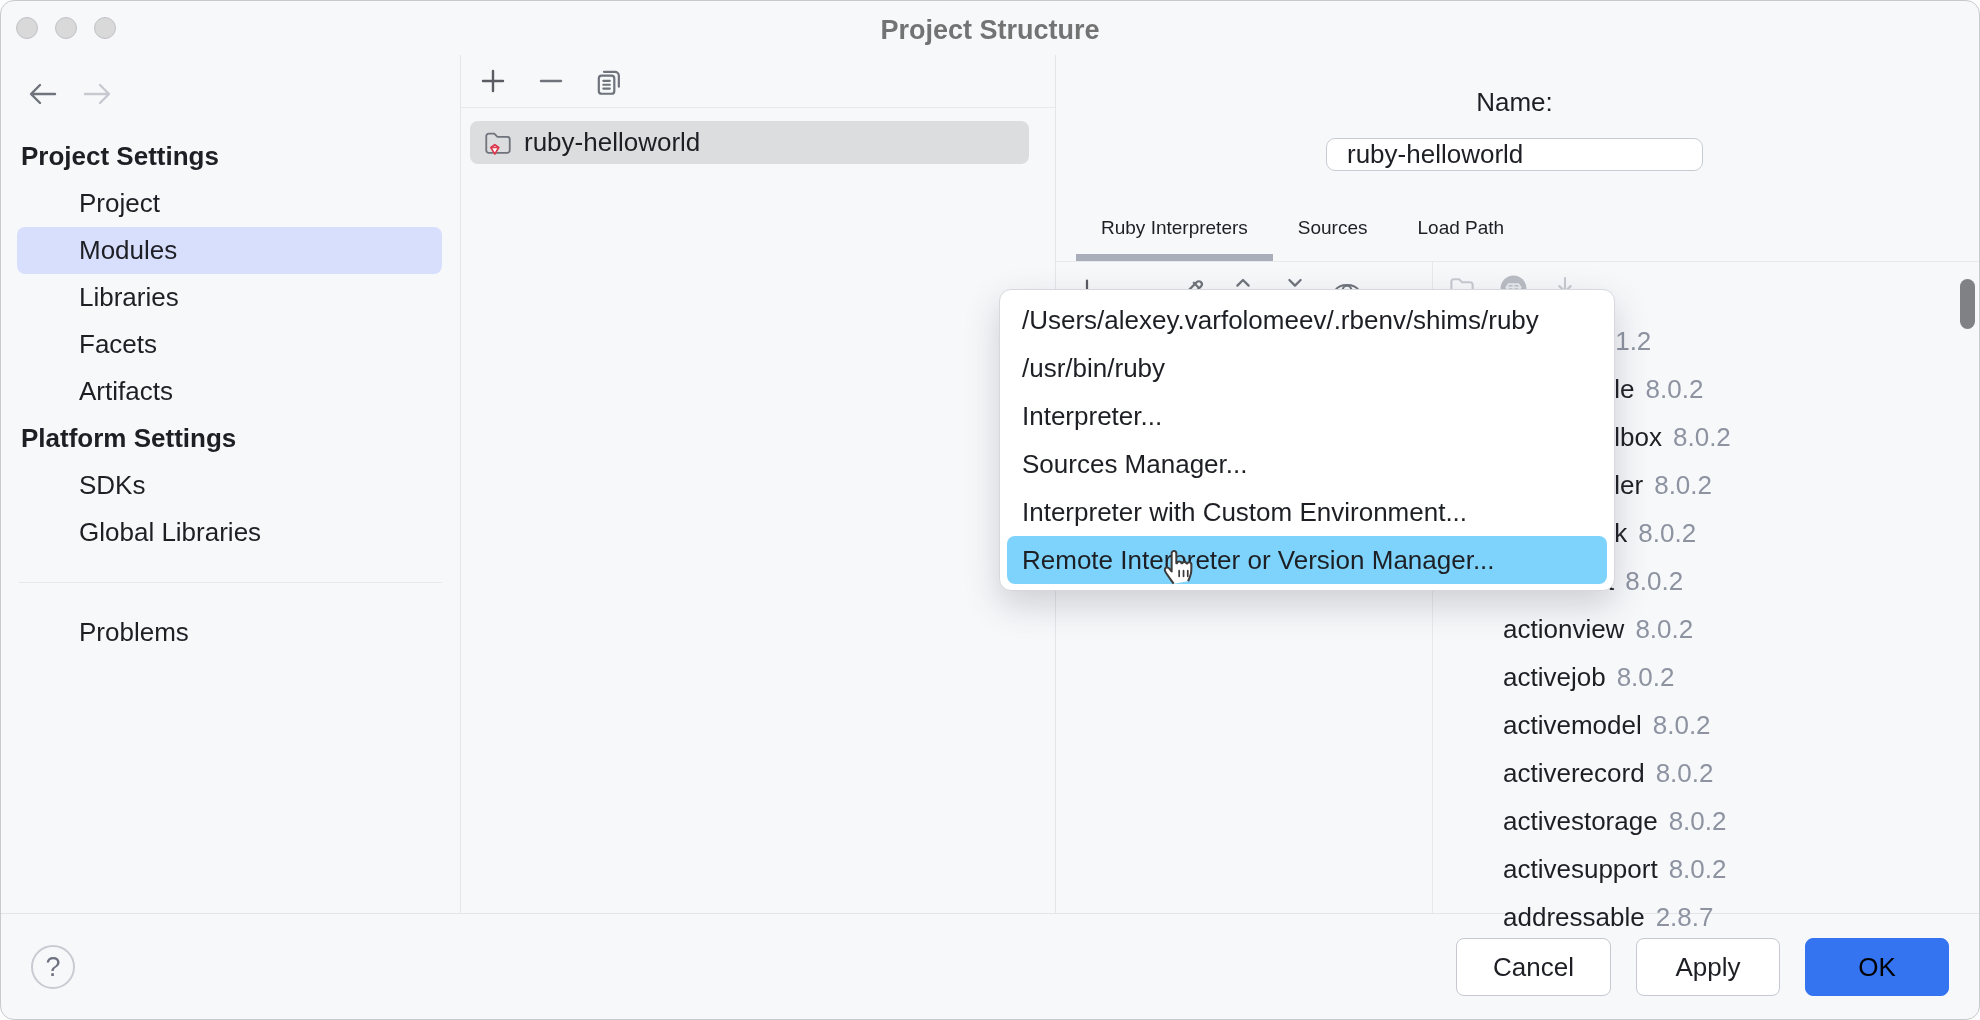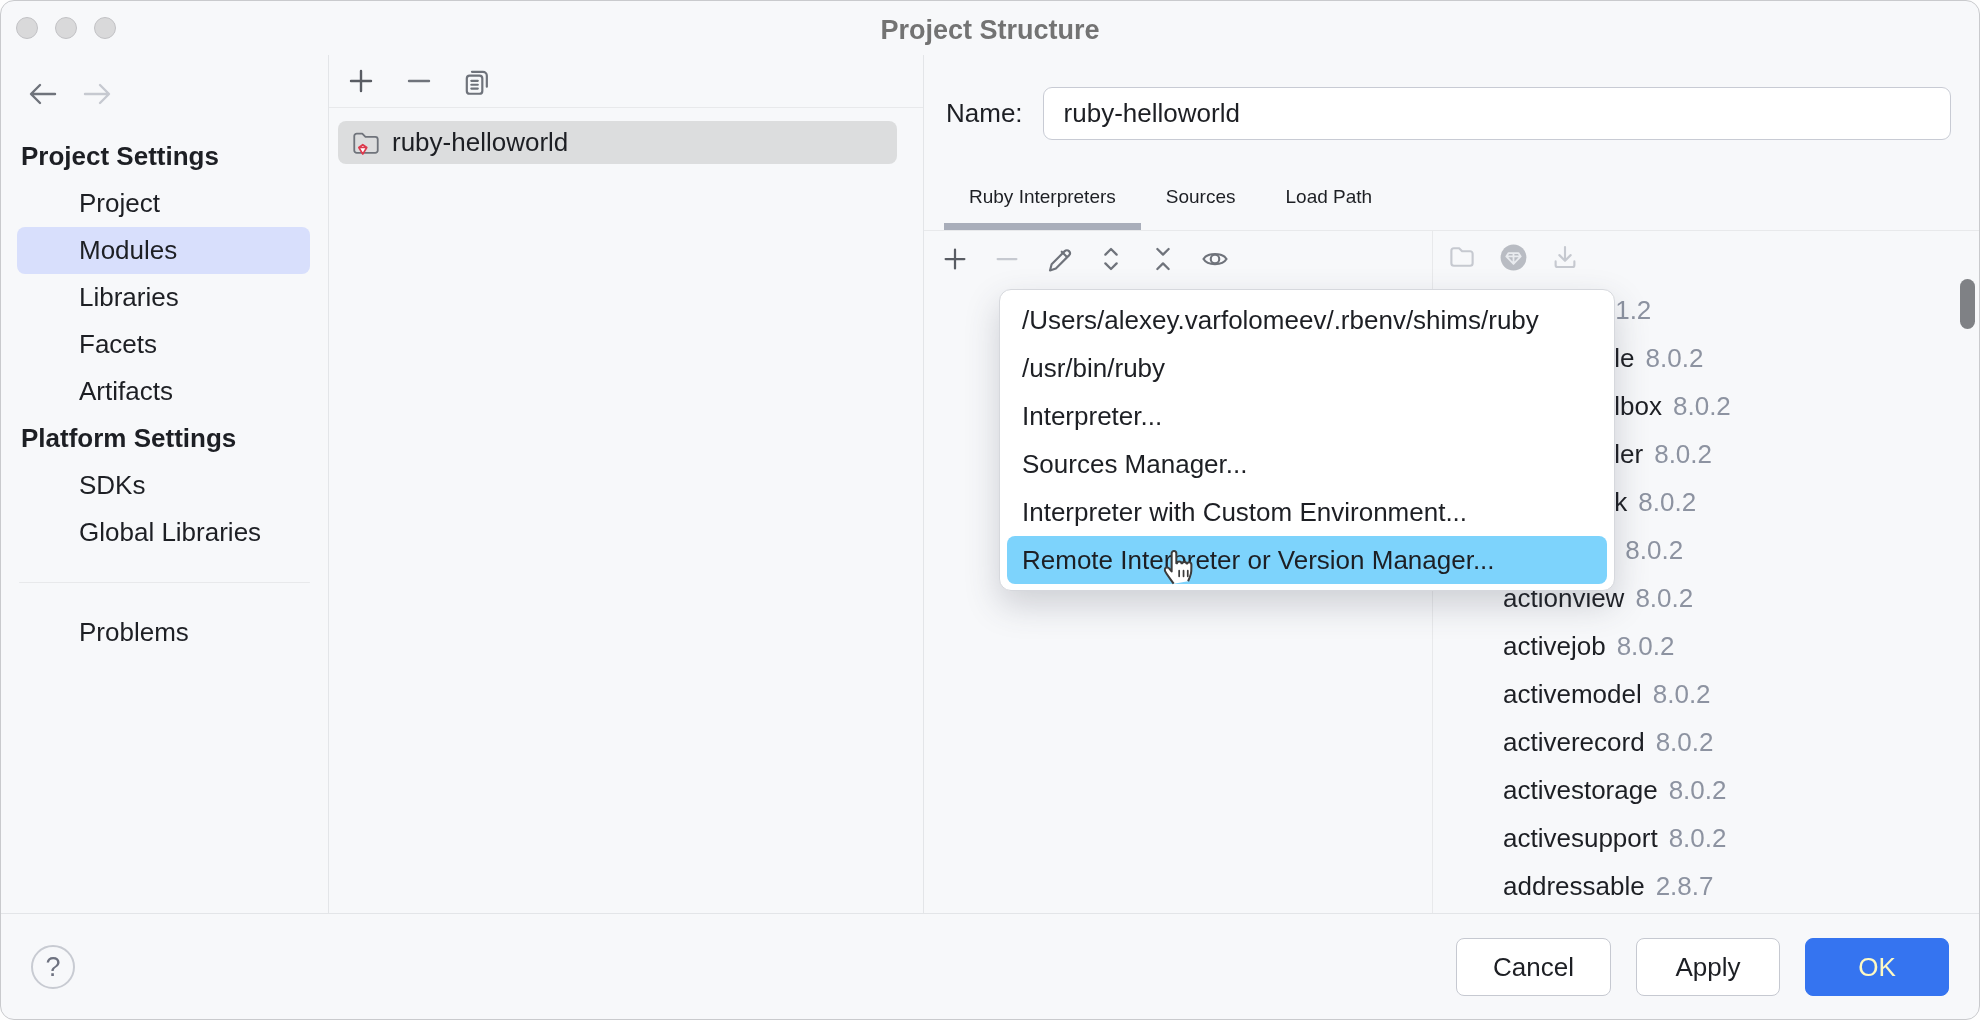--- a/index.html
+++ b/index.html
@@ -10,40 +10,40 @@
     color:#1d1f24;
   }
   
   .titlebar{ position:relative; height:54px; }
   .lights{ position:absolute; left:15px; top:16px; display:flex; gap:17px; }
   .light{ width:22px; height:22px; border-radius:50%; background:#d9d9da; border:1px solid #c2c2c5; }
   .title{ text-align:center; line-height:58px; font-size:27px; font-weight:bold; color:#737373; }
   
   .main{ display:flex; height:858px; }
   
-  .sidebar{ width:328px; border-right:1px solid #e3e5e8; padding-top:14px; flex:none; }
+  .sidebar{ width:460px; border-right:1px solid #e3e5e8; padding-top:14px; flex:none; }
   .nav-arrows{ display:flex; gap:22px; padding:12px 0 26px 26px; }
   .nav-btn{ width:32px; height:26px; }
   .side-row{ height:47px; display:flex; align-items:center; margin:0 18px 0 16px;
              padding-left:62px; font-size:26px; border-radius:8px; white-space:nowrap; }
   .side-row.header{ padding-left:4px; font-weight:bold; }
   .side-row.selected{ background:#d8dffc; }
   .side-row.divider{ height:1px; padding:0; margin:26px 18px; background:#e8e9eb; }
   
   .modules-panel{ width:595px; border-right:1px solid #e3e5e8; flex:none; }
   .mod-toolbar{ height:53px; display:flex; align-items:center; gap:26px; padding-left:16px;
                 border-bottom:1px solid #e8e9eb; }
   .tool-icon{ display:inline-flex; color:#6f737b; }
   .tool-icon.strong{ color:#595c63; }
   .tool-icon.disabled{ color:#c6c9d0; }
   .module-row{ margin:13px 26px 0 9px; height:43px; border-radius:8px; background:#dcddde;
                display:flex; align-items:center; gap:10px; padding-left:12px; font-size:26px; }
   
   .details-panel{ flex:1; display:flex; flex-direction:column; position:relative; }
-  .name-row{ display:flex; align-items:center; gap:20px; margin:32px 28px 0 22px; }
+  .name-row{ display:flex; align-items:center; gap:20px; margin:32px 28px 0 22px;flex-direction:column; }
   .name-label{ font-size:26px; }
   .name-input{ flex:1; height:53px; background:#fff; border:1px solid #c8cbd4; border-radius:9px;
                font-size:26px; padding:0 20px; font-family:"Liberation Sans",sans-serif; color:#1d1f24; outline:none; }
   .tabs{ display:flex; margin:28px 0 0 20px; }
   .tab{ position:relative; padding:0 25px; height:62px; line-height:58px; font-size:19px; white-space:nowrap; }
   .tab.selected::after{ content:""; position:absolute; left:0; right:0; bottom:0; height:7px; background:#a9aeba; }
   .tabs-divider{ height:1px; background:#e8e9eb; }
   .content{ flex:1; display:flex; min-height:0; }
   .interp-col{ flex:1; }
   .interp-toolbar{ display:flex; gap:22px; padding:13px 0 0 16px; }
@@ -55,21 +55,21 @@
   .gem-version{ color:#8d93a1; margin-left:11px; }
   .scrollthumb{ position:absolute; right:4px; top:224px; width:15px; height:50px;
                 background:#7f8185; border-radius:8px; }
   
   .footer{ height:107px; border-top:1px solid #e3e5e8; display:flex; align-items:center; padding:0 30px; gap:25px; }
   .help-btn{ width:44px; height:44px; border:2px solid #c8cbd2; border-radius:50%; color:#6e7280;
              font-size:27px; display:flex; align-items:center; justify-content:center; background:transparent; }
   .f-spacer{ flex:1; }
   .btn{ height:58px; min-width:144px; padding:0 36px; border-radius:8px; border:1px solid #c6c9d1;
         background:#fff; font-size:26px; font-family:"Liberation Sans",sans-serif; color:#1d1f24; }
-  .btn.primary{ background:#3574f0; border-color:#3574f0; color:#fef9c3; }
+  .btn.primary{ background:#3574f0; border-color:#3574f0; color:#000000; }
   
   .dropdown{ position:absolute; left:998px; top:288px; width:616px; background:#fff;
              border:1px solid #d6d8dd; border-radius:12px; padding:6px 0;
              box-shadow:0 14px 34px rgba(60,64,82,.22); z-index:10; }
   .dd-item{ height:48px; line-height:48px; margin:0 7px; padding:0 15px; border-radius:8px;
             font-size:26px; white-space:nowrap; overflow:hidden; }
   .dd-item.selected{ background:#7dd3fc; }
   .cursor{ position:absolute; left:1156px; top:538px; z-index:20; pointer-events:none; }
   svg{ display:block; }
 </style>

